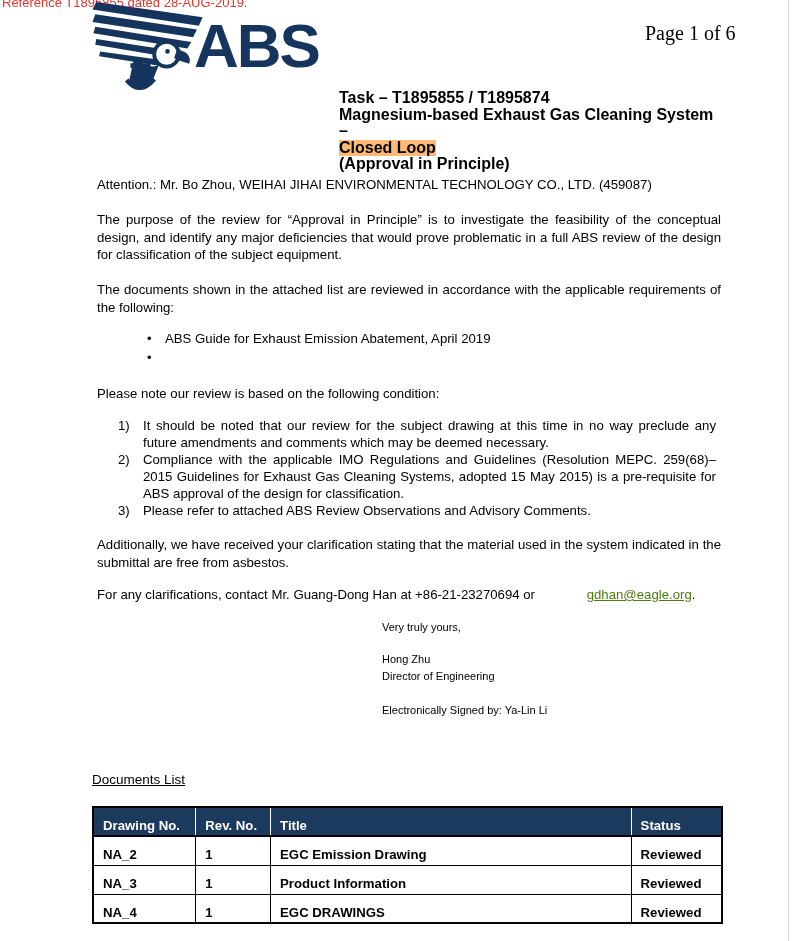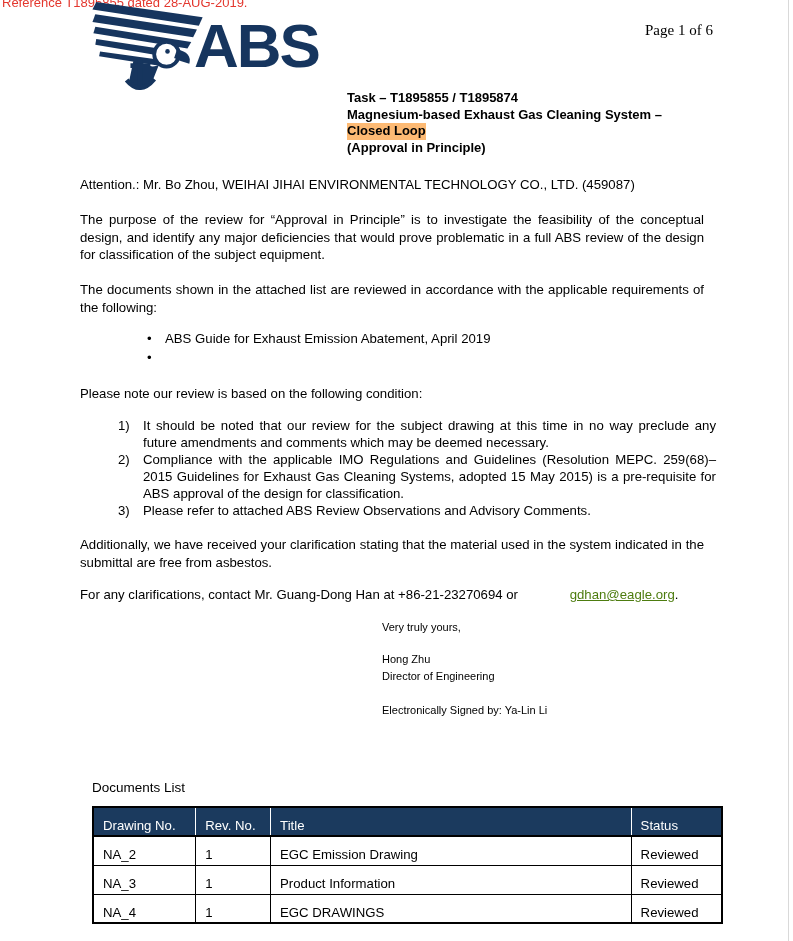--- a/index.html
+++ b/index.html
@@ -17,28 +17,28 @@
     color:#E3372E; white-space:nowrap; z-index:1;
   }
   .logo-wrap { position:absolute; left:86px; top:2px; z-index:2; }
   .logo-eagle { position:absolute; left:0; top:0; }
   .logo-text {
     position:absolute; left:108px; top:8px;
     font-size:62px; font-weight:800; letter-spacing:-2px; color:#16355E;
   }
   .page-num {
     position:absolute; left:645px; top:22px;
-    font-family:"Liberation Serif", serif; font-size:15px;
+    font-family:"Liberation Serif", serif; font-size:20px;
   }
   .task-block {
-    position:absolute; left:347px; top:90px; width:380px;
-    font-size:13px; font-weight:bold; line-height:16.5px;
+    position:absolute; left:339px; top:90px; width:380px;
+    font-size:16px; font-weight:bold; line-height:16.5px;
   }
   .hl { background:#fdba74; display:inline-block; }
-  .txt { position:absolute; left:80px; width:624px; font-size:13.2px; line-height:17.5px; }
+  .txt { position:absolute; left:97px; width:624px; font-size:13.2px; line-height:17.5px; }
   .just { text-align:justify; }
   .attention   { top:176px; }
   .p-purpose   { top:211px; }
   .p-docs      { top:281px; }
   .bullets     { top:330px; left:147px; width:560px; }
   .bullet-row  { display:flex; line-height:18.5px; }
   .bullet-mark { width:18px; }
   .p-cond      { top:385px; }
   .numlist     { top:417px; left:118px; width:598px; }
   .num-row     { display:flex; line-height:17px; }
@@ -47,30 +47,30 @@
   .p-asbestos  { top:536px; }
   .p-contact   { top:586px; }
   .link { color:#4d7c0f; text-decoration:underline; cursor:pointer;margin-left:48px; }
   .sig { position:absolute; left:382px; font-size:11px; }
   .sig-closing { top:621px; }
   .sig-name    { top:653px; }
   .sig-title   { top:670px; }
   .sig-esign   { top:704px; }
   .docs-heading {
     position:absolute; left:92px; top:772px;
-    font-size:13.5px; margin-top:8px;
+    font-size:13.5px; text-decoration:underline;
   }
   table.docs {
     position:absolute; left:92px; top:806px; width:631px;
     border-collapse:collapse; font-size:13.2px;
     border:2px solid #000;
   }
   table.docs th, table.docs td {
     border:1px solid #000; height:29px; padding:8px 0 0 9px;
-    text-align:left; vertical-align:middle; font-weight:normal;
+    text-align:left; vertical-align:middle; font-weight:bold;
   }
   table.docs thead th {
     background:#1B3A5E; color:#fff; border-color:#fff; border-bottom-color:#000;
   }
   table.docs thead tr { border:2px solid #000; }
   .col-drawing { width:103px; }
   .col-rev     { width:75px;  }
   .col-title   { width:362px; }
   .col-status  { width:91px;  }
 </style>

